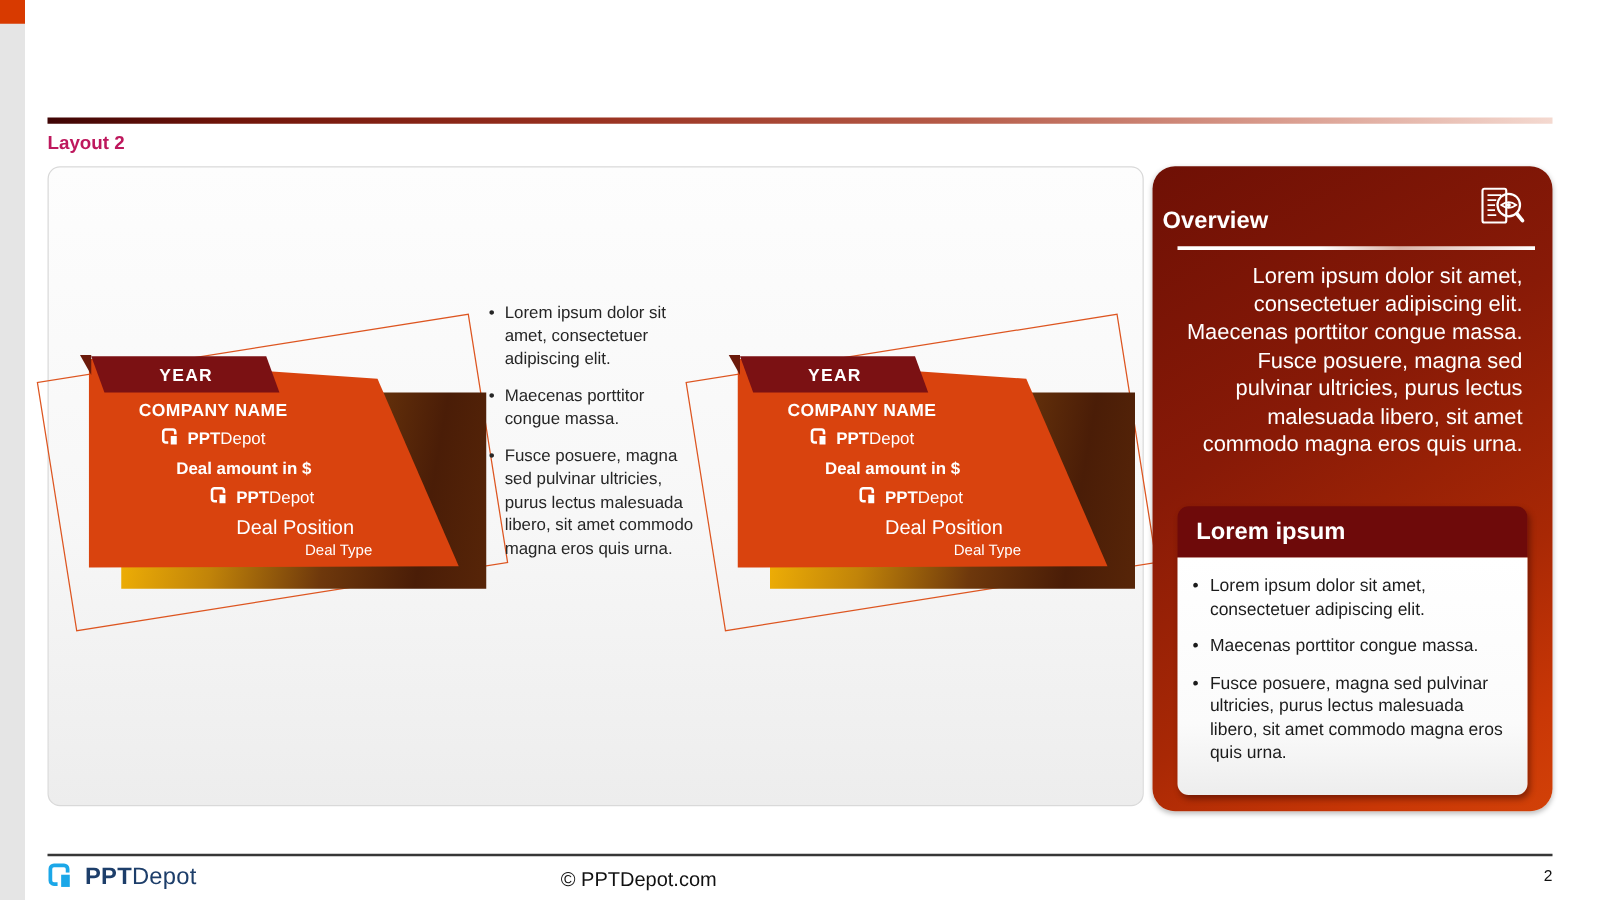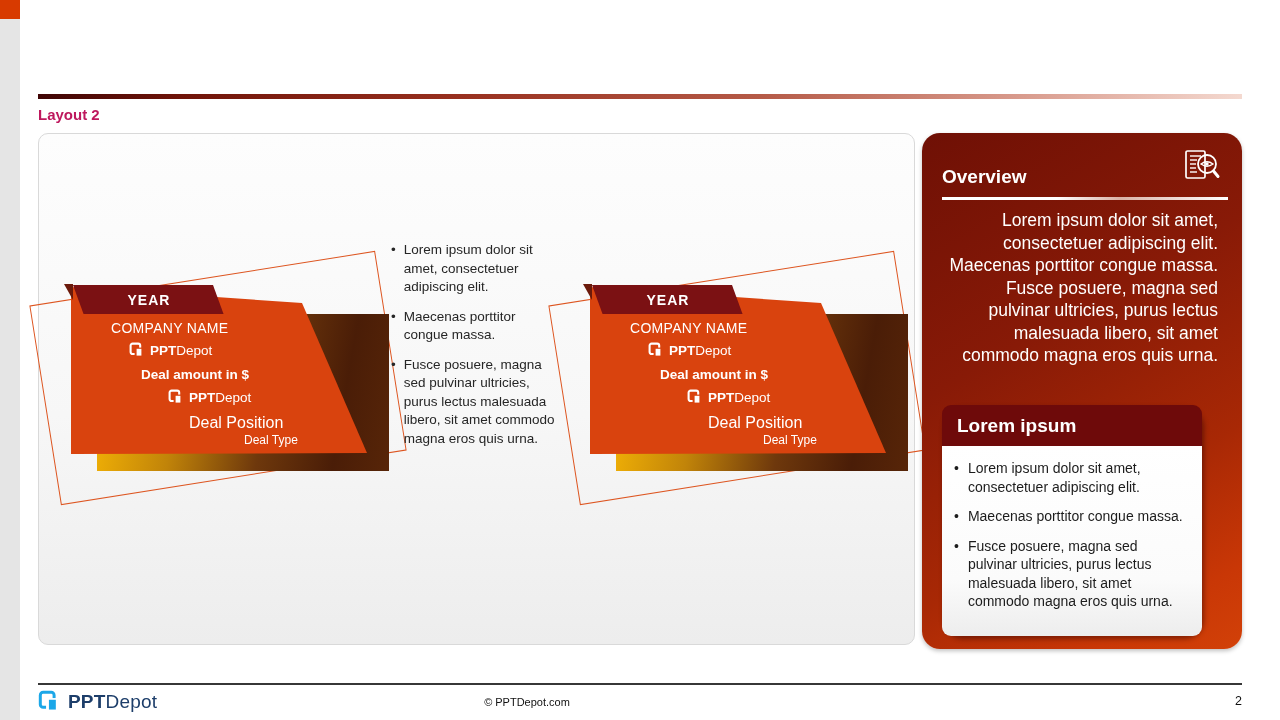--- a/index.html
+++ b/index.html
@@ -34,61 +34,61 @@
   .grad-rect { position:absolute; left:48px; top:43px; width:292px; height:157px;
     background:linear-gradient(100deg,#ecac06 8%,#c18409 30%,#6e380c 58%,#4a1d07 82%,#572508 100%); }
   .poly-svg { position:absolute; left:22px; top:16px; width:300px; height:170px; }
   .banner { position:absolute; left:24px; top:14px; width:140px; height:29px;
     background:#7b1113; transform:skewX(20deg); transform-origin:top left;
     display:flex; align-items:center; justify-content:center; }
   .banner span { transform:skewX(-20deg); color:#fff; font-weight:bold; font-size:14px; letter-spacing:1px; }
   .banner-notch { position:absolute; left:15px; top:13px; width:0; height:0;
     border-right:9px solid #6b1a0b; border-bottom:16px solid transparent; }
   .ts-text { position:absolute; color:#fff; white-space:nowrap; }
-  .ts-company { left:62px; top:49px; font-size:14px; font-weight:normal; letter-spacing:.3px; }
+  .ts-company { left:62px; top:49px; font-size:14px; font-weight:bold; letter-spacing:.3px; }
   .ts-logo1 { left:80px; top:71px; }
   .ts-amount { left:92px; top:96px; font-size:13.5px; font-weight:bold; }
   .ts-logo2 { left:119px; top:118px; }
   .ts-position { left:140px; top:143px; font-size:16px; }
   .ts-type { left:195px; top:162px; font-size:12px; }
   .logo-line { display:flex; align-items:center; gap:5px; font-size:13.5px; }
   .logo-line b { font-weight:bold; }
 
   
   .mid-bullets { left:352px; top:107px; width:172px; position:absolute; }
   .mid-bullets .bitem { display:flex; gap:8px; margin-bottom:11px;
     font-size:13.5px; line-height:18.5px; color:#262626; }
   .bdot { flex:0 0 auto; }
 
   
   .sidebar { left:922px; top:133px; width:320px; height:516px; border-radius:18px;
     background:linear-gradient(150deg,#6f1005 0%,#881a07 38%,#a82805 68%,#c93706 88%,#d24108 100%);
     box-shadow:0 2px 4px rgba(0,0,0,.25); }
-  .sb-title { position:absolute; left:20px; top:33px; color:#fff; font-size:19px; font-weight:bold; }
+  .sb-title { position:absolute; left:8px; top:33px; color:#fff; font-size:19px; font-weight:bold; }
   .sb-underline { position:absolute; left:20px; top:64px; width:286px; height:2.5px;
     background:linear-gradient(90deg,#ffffff 0%,#ffffff 40%,#d9b2a6 62%,#ffffff 100%); }
   .sb-icon { position:absolute; right:20px; top:16px; width:40px; height:38px; }
   .sb-para { position:absolute; left:24px; top:76px; width:272px;
     color:#fff; font-size:17.5px; line-height:22.5px;text-align:right; }
-  .sb-box { position:absolute; left:20px; top:272px; width:260px; height:231px;
-    border-radius:19px; box-shadow:2px 3px 5px rgba(40,0,0,.45); }
+  .sb-box { position:absolute; left:20px; top:272px; width:280px; height:231px;
+    border-radius:9px; box-shadow:2px 3px 5px rgba(40,0,0,.45); }
   .sb-box-header { height:41px; background:#6e0a0a; border-radius:9px 9px 0 0;
     display:flex; align-items:center; padding-left:15px; }
   .sb-box-header span { color:#fff; font-size:19px; font-weight:bold; }
   .sb-box-body { height:190px; background:linear-gradient(180deg,#ffffff 0%,#fbfbfb 70%,#ededed 100%);
     border-radius:0 0 9px 9px; padding:13px 14px 0 12px; }
   .sb-box-body .bitem { display:flex; gap:9px; margin-bottom:11px;
     font-size:14px; line-height:18.5px; color:#1c1c1c; }
 
   
   .footer-line { left:38px; top:683px; width:1204px; height:2px; background:#373737; }
   .footer-logo { left:38px; top:690px; display:flex; align-items:center; gap:7px; }
   .footer-logo .brand-text { font-size:19px; color:#1d3e6a; letter-spacing:.2px; }
   .footer-logo .brand-text b { font-weight:bold; }
-  .copyright { left:16px; top:696px; width:1022px; text-align:center; font-size:11px; color:#111; }
+  .copyright { left:0; top:696px; width:1022px; text-align:center; font-size:16px; color:#111; }
   .page-num { right:38px; top:694px; font-size:12.5px; color:#111; }
 </style>
 </head>
 <body>
 
 <div class="abs side-strip"></div>
 <div class="abs corner-square"></div>
 <div class="abs top-bar"></div>
 <div class="abs slide-title">Layout 2</div>
 

